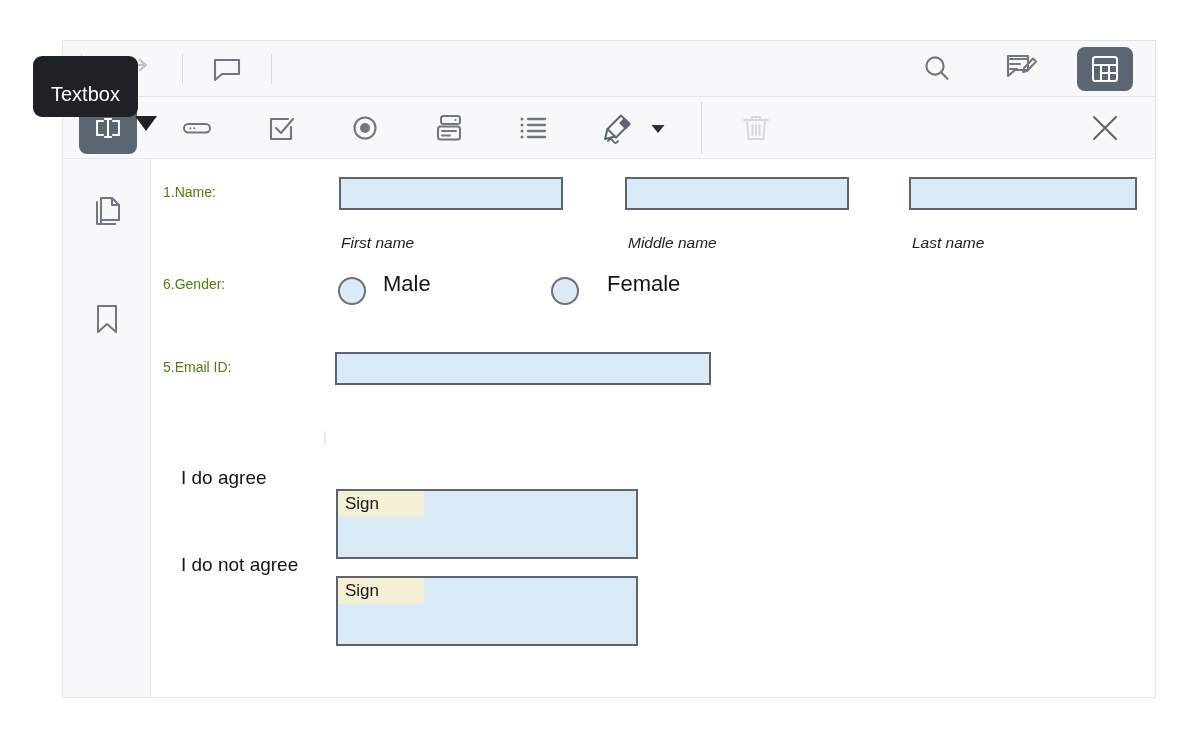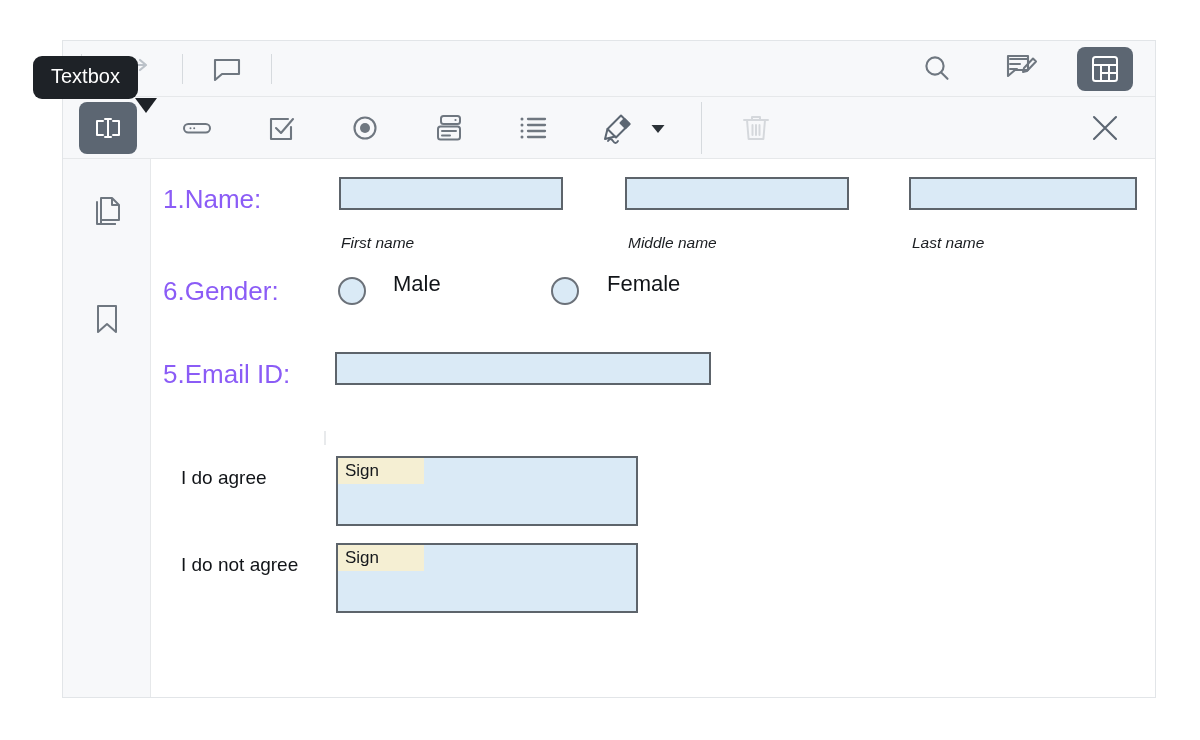--- a/index.html
+++ b/index.html
@@ -69,21 +69,21 @@
 
   .spacer { flex: 1 1 auto; }
 
   
   #tooltip {
     position: absolute;
     left: -30px; top: 15px;
     background: #1e2227;
     color: #ffffff;
     font-size: 20px;
-    padding: 9px 18px 11px 18px;
+    padding: 27px 18px 11px 18px;
     border-radius: 9px;
     white-space: nowrap;
     z-index: 40;
     line-height: 1.15;
   }
   #tooltip::after {
     content: "";
     position: absolute;
     left: 102px; top: 100%;
     margin-top: -1px;
@@ -118,22 +118,22 @@
   .page-canvas {
     flex: 1 1 auto;
     background: #ffffff;
     position: relative;
     overflow: hidden;
   }
 
   
   .frow-label {
     position: absolute;
-    font-size: 26px;
-    color: #8b5cf6;
+    font-size: 14px;
+    color: #4d7c0f;
     white-space: nowrap;
   }
   .field {
     position: absolute;
     background: #daeaf6;
     border: 2px solid #5d646b;
   }
   .field-cap {
     position: absolute;
     font-size: 15.5px;
@@ -158,20 +158,21 @@
   .sig-label {
     position: absolute;
     font-size: 19px;
     color: #111418;
     white-space: nowrap;
   }
   .sig-box {
     position: absolute;
     background: #daeaf6;
     border: 2px solid #5d646b;
+    margin-top: 33px;
   }
   .sig-tab {
     position: absolute;
     left: 0; top: 0;
     width: 86px; height: 26px;
     background: #f5efd3;
     font-size: 17px;
     color: #15181c;
     padding-left: 7px;
     line-height: 26px;
@@ -411,21 +412,21 @@
 
       <div class="field" style="left:474px; top:18px; width:224px; height:33px;"></div>
       <div class="field-cap" style="left:477px; top:56px;">Middle name</div>
 
       <div class="field" style="left:758px; top:18px; width:228px; height:33px;"></div>
       <div class="field-cap" style="left:761px; top:56px;">Last name</div>
 
       <div class="frow-label" style="left:12px; top:117px;">6.Gender:</div>
 
       <div class="radio" style="left:187px; top:118px;"></div>
-      <div class="radio-label" style="left:242px; top:112px;">Male</div>
+      <div class="radio-label" style="left:232px; top:112px;">Male</div>
 
       <div class="radio" style="left:400px; top:118px;"></div>
       <div class="radio-label" style="left:456px; top:112px;">Female</div>
 
       <div class="frow-label" style="left:12px; top:200px;">5.Email ID:</div>
 
       <div class="field" style="left:184px; top:193px; width:376px; height:33px;"></div>
 
       <div class="artifact" style="left:173px; top:272px;"></div>
 

